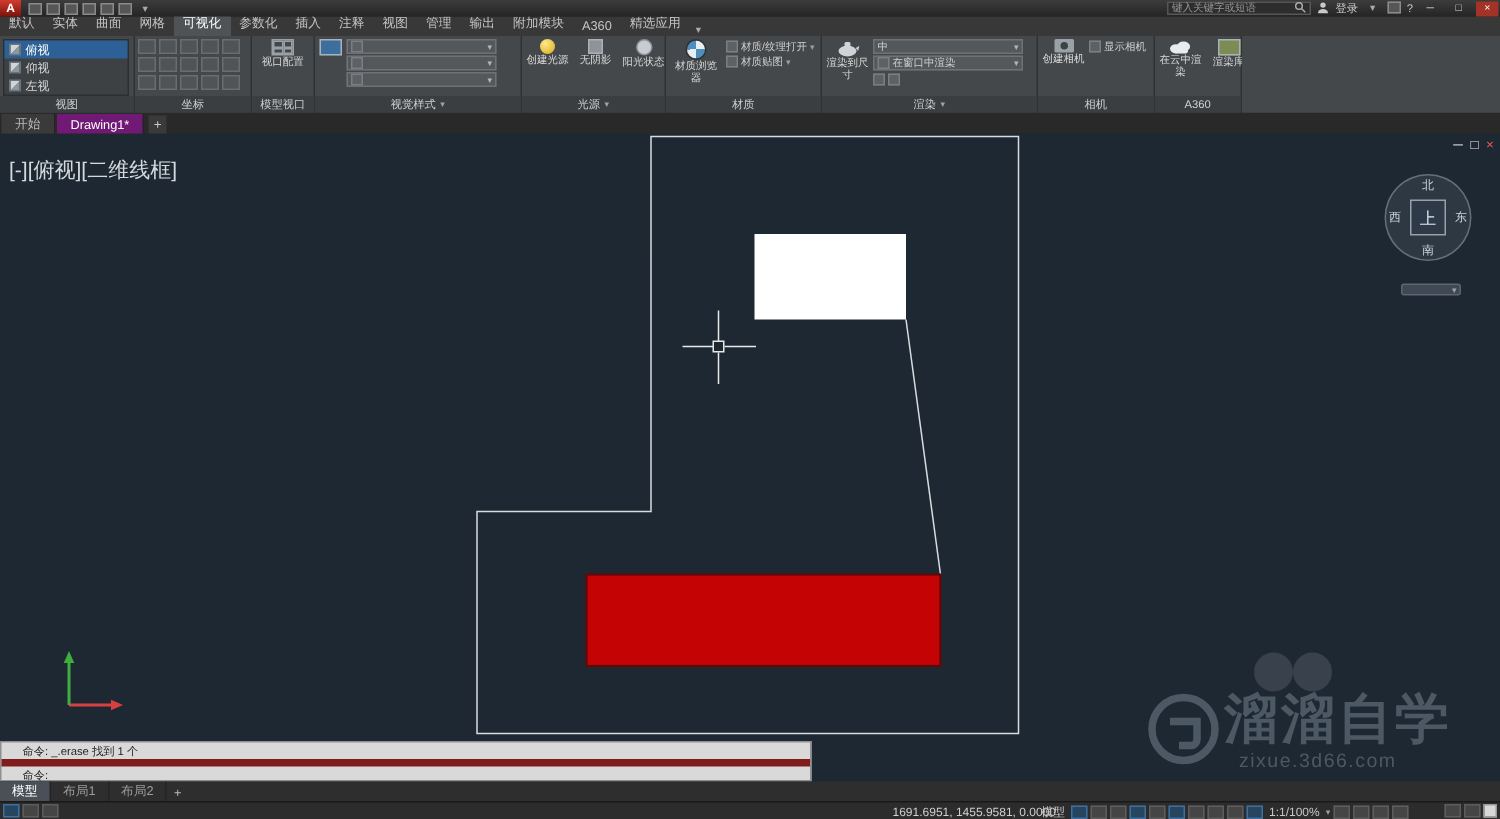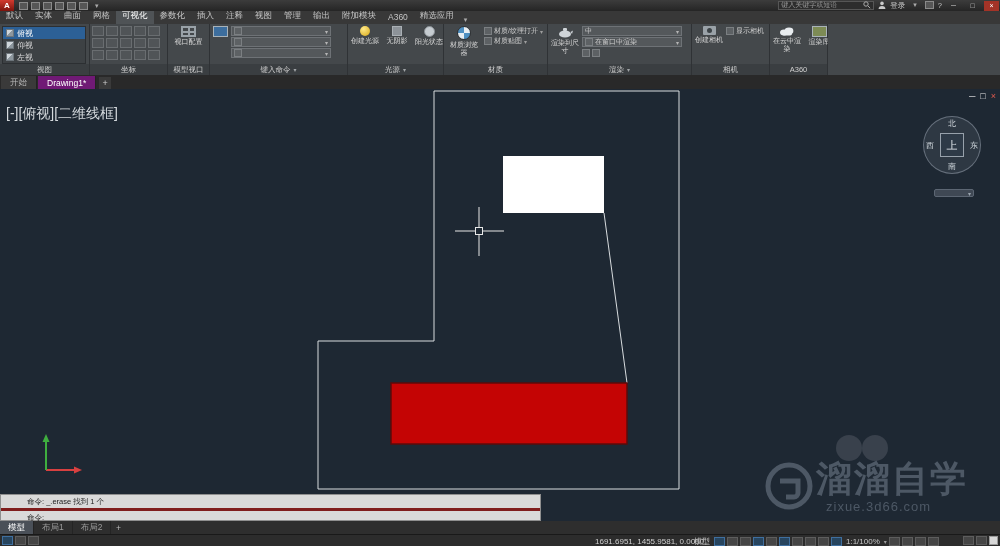--- a/index.html
+++ b/index.html
@@ -85,21 +85,21 @@
   .ucs-pill{position:absolute;left:934px;top:100px;width:40px;height:8px;background:#3f4854;border:1px solid #5c6673;border-radius:2px;z-index:5;display:flex;align-items:center;justify-content:flex-end;padding-right:2px;color:#9aa4ae;font-size:6px}
 
   
   .watermark{position:absolute;left:752px;top:336px;width:248px;height:96px;z-index:4;color:#4d5865}
   .wm-dot{position:absolute;width:26px;height:26px;border-radius:50%;background:#39414c}
   .wm-brand{position:absolute;left:64px;top:30px;font-size:36px;font-weight:bold;letter-spacing:2px;color:#4d5865;white-space:nowrap}
   .wm-url{position:absolute;left:74px;top:74px;font-size:13px;color:#4d5865;letter-spacing:1px}
 
   
   .cmd{position:absolute;left:0;top:405px;width:541px;height:27px;border:1px solid #8f8f8f;background:#d9d9d9;z-index:10;font-size:7.5px;color:#222}
-  .cmd-row{height:16px;display:flex;align-items:center;padding-left:26px;border-bottom:3px solid #7f1d1d;white-space:nowrap}
+  .cmd-row{height:16px;display:flex;align-items:center;padding-left:14px;border-bottom:5px solid #7f1d1d;white-space:nowrap}
   .cmd-input{height:8px;display:flex;align-items:center;background:#efefef;padding-left:3px;gap:3px}
   .cmd-input .ph{color:#8a8a8a}
   .cmd-pen{width:7px;height:6px;background:#6f93b4;border:1px solid #4f7394;flex:none}
 
   
   .laytabs{position:absolute;left:0;top:521px;width:1000px;height:13px;background:#2e2e2e;display:flex;align-items:stretch;z-index:26;font-size:8.5px}
   .ltab{display:flex;align-items:center;padding:0 8px;color:#9b9b9b;border-right:1px solid #242424}
   .ltab.active{background:#4a5058;color:#fff}
   .lplus{display:flex;align-items:center;justify-content:center;width:14px;color:#bbb}
 
@@ -251,21 +251,21 @@
               <span class="mini"></span>
               <span class="car">▾</span>
             </div>
           <div class="combo">
               <span class="mini"></span>
               <span class="car">▾</span>
             </div>
         </div>
       </div>
       <div class="panel-label">
-        <span>键入命令</span>
+        <span>视觉样式</span>
         <span class="car">▾</span>
       </div>
     </div>
 
     <div class="panel" style="width:96px">
       <div class="panel-content">
         <div class="bigbtn">
           <span class="bulb"></span>
           <span class="lbl">创建光源</span>
         </div>

